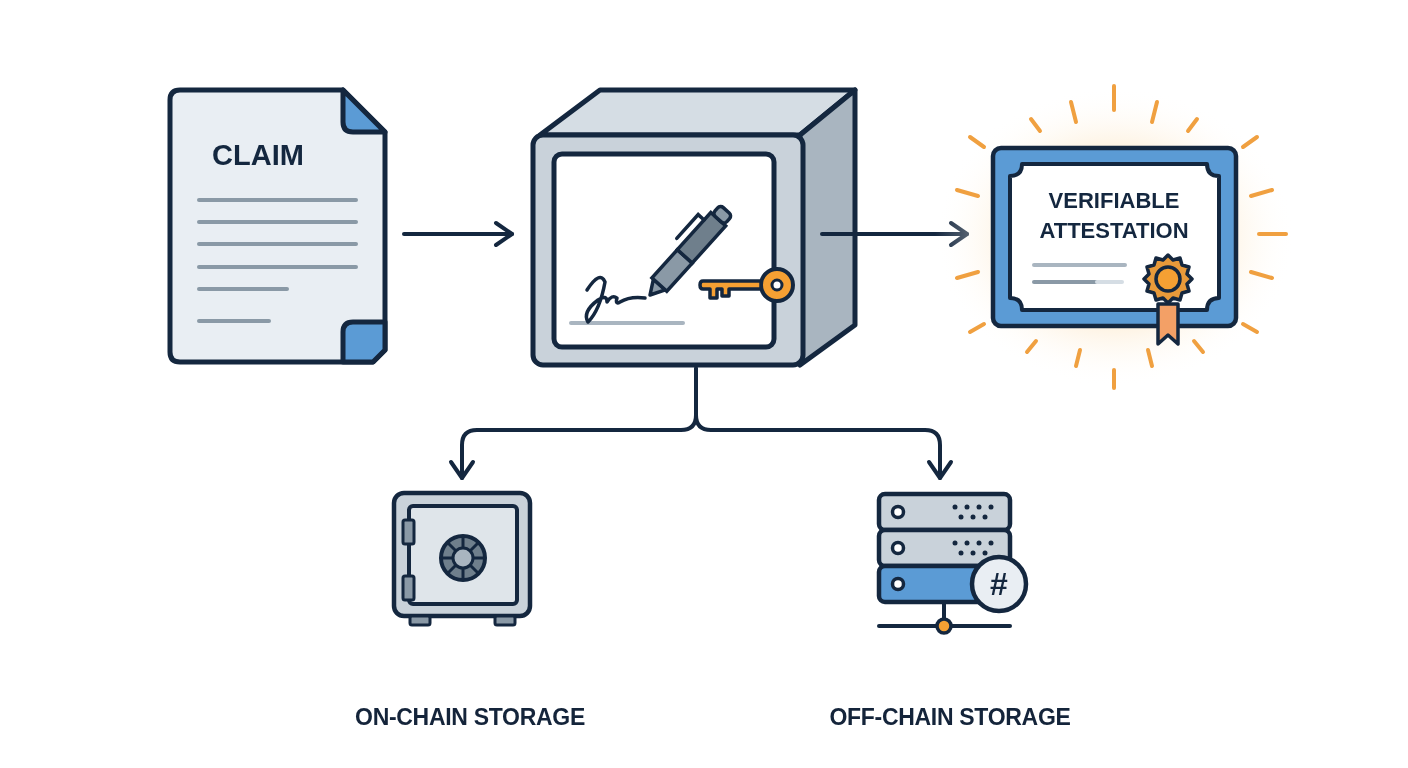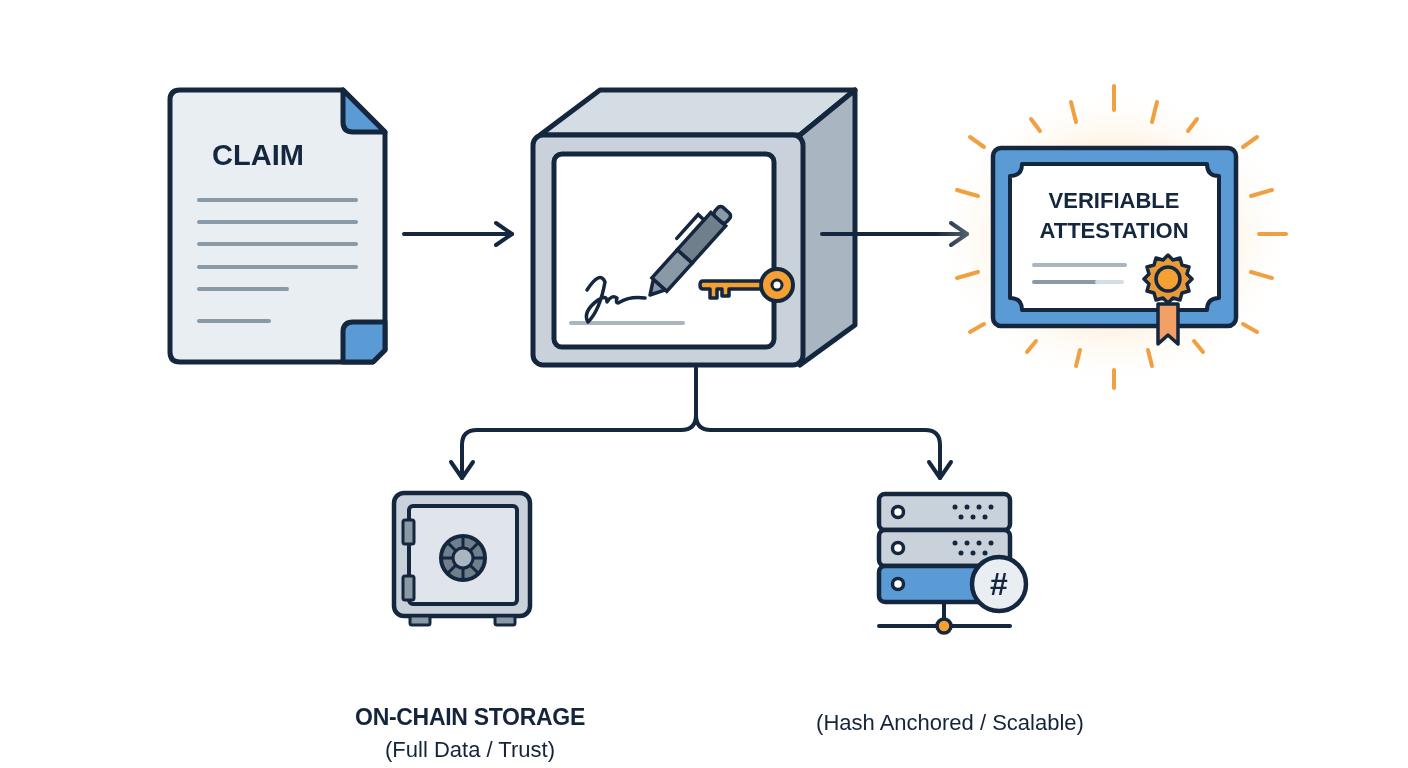--- a/index.html
+++ b/index.html
@@ -167,17 +167,16 @@
     <line x1="944" y1="602" x2="944" y2="622" stroke="#14273f" stroke-width="4"></line>
     <line x1="879" y1="626" x2="1010" y2="626" stroke="#14273f" stroke-width="4" stroke-linecap="round"></line>
     <circle cx="944" cy="626" r="7" fill="#f5a033" stroke="#14273f" stroke-width="3.5"></circle>
     <circle cx="999" cy="584" r="27" fill="#e9eef3" stroke="#14273f" stroke-width="4.5"></circle>
     <text x="999" y="595" text-anchor="middle" font-family="Liberation Sans, sans-serif" font-weight="bold" font-size="32" fill="#14273f">#</text>
   </g>
 </svg>
 
 <div class="label" id="onchain-label">
   <div class="title">ON-CHAIN STORAGE</div>
-  <div class="sub">(Full Data / Trust)</div>
 </div>
 <div class="label" id="offchain-label">
-  <div class="sub">(Hash Anchored / Scalable)</div>
+  <div class="title">OFF-CHAIN STORAGE</div>
 </div>
 
 </body></html>

